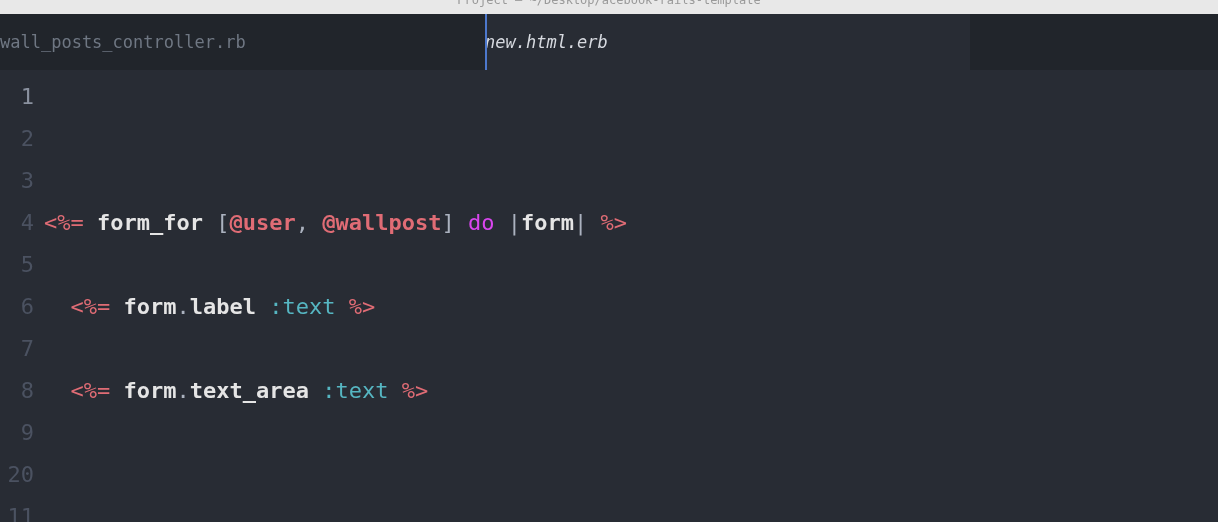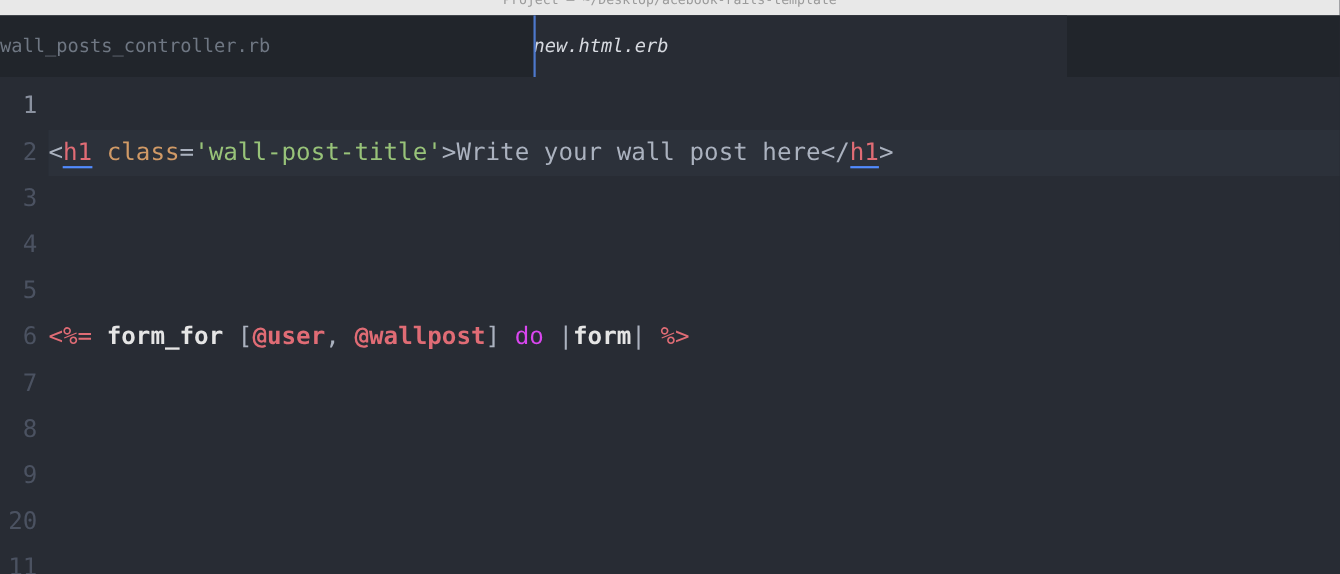--- a/index.html
+++ b/index.html
@@ -117,23 +117,24 @@
     <div class="ln">5</div>
     <div class="ln">6</div>
     <div class="ln">7</div>
     <div class="ln">8</div>
     <div class="ln">9</div>
     <div class="ln">20</div>
     <div class="ln">11</div>
   </div>
 
   <div class="code">
-<div class="line current"><span class="c-punc">&lt;</span><span class="c-tag-u">h1</span><span> </span><span class="c-attr">class</span><span class="c-punc">=</span><span class="c-str">'wall-post-title'</span><span class="c-punc">&gt;</span><span class="c-text">Write your wall post here</span><span class="c-punc">&lt;/</span><span class="c-tag-u">h1</span><span class="c-punc">&gt;</span></div>
 <div class="line"></div>
 <div class="line"><span class="c-erb">&lt;%=</span><span> </span><span class="c-id">form_for </span><span class="c-punc">[</span><span class="c-ivar">@user</span><span class="c-comma">, </span><span class="c-ivar">@wallpost</span><span class="c-punc">]</span><span> </span><span class="c-kw">do</span><span> </span><span class="c-pipe">|</span><span class="c-id">form</span><span class="c-pipe">|</span><span> </span><span class="c-erb">%&gt;</span></div>
+<div class="line">  <span class="c-erb">&lt;%=</span><span> </span><span class="c-id">form</span><span class="c-punc">.</span><span class="c-id">label </span><span class="c-sym">:text</span><span> </span><span class="c-erb">%&gt;</span></div>
+<div class="line">  <span class="c-erb">&lt;%=</span><span> </span><span class="c-id">form</span><span class="c-punc">.</span><span class="c-id">text_area </span><span class="c-sym">:text</span><span> </span><span class="c-erb">%&gt;</span></div>
 
 
 
 
 
 
   </div>
 </div>
 
 </body></html>

